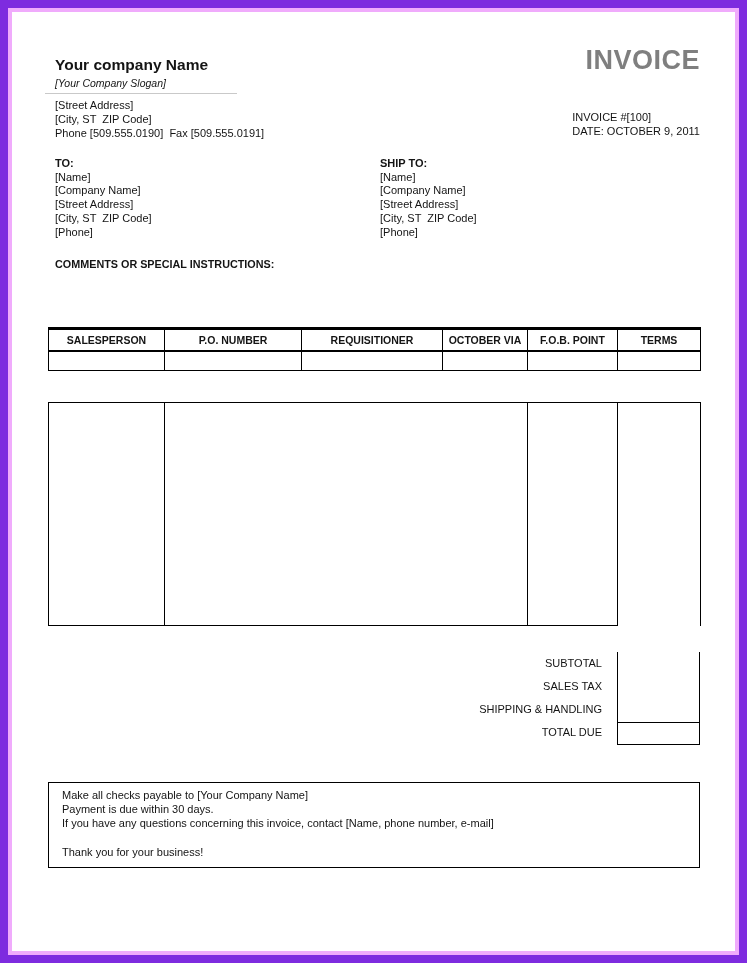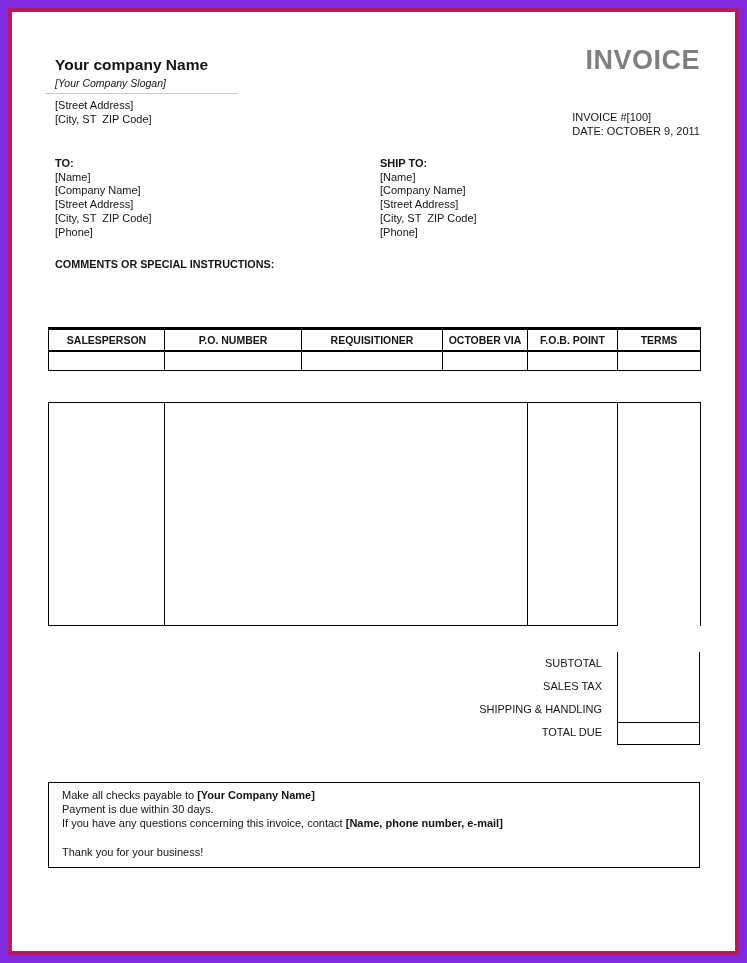--- a/index.html
+++ b/index.html
@@ -1,17 +1,17 @@
 <!DOCTYPE html>
 <html><head>
 <meta charset="utf-8">
 <style>
   html,body { margin:0; padding:0; background:#fff; }
   .frame { width:747px; height:963px; box-sizing:border-box; background:#7e2bdf; padding:8px; }
-  .frame-inner { width:100%; height:100%; box-sizing:border-box; background:#be185d; padding:4px; }
+  .frame-inner { width:100%; height:100%; box-sizing:border-box; background:#f0abfc; padding:4px; }
   .page { position:relative; width:100%; height:100%; background:#ffffff;
           font-family:"Liberation Sans", sans-serif; font-size:11px; color:#141414; overflow:hidden; }
   .abs { position:absolute; }
   .pre { white-space:pre; }
   .company-name { left:43px; top:44px; font-size:15.5px; font-weight:bold; }
   .slogan { left:43px; top:65px; font-style:italic; font-size:10.5px; }
   .slogan-rule { left:33px; top:81px; width:192px; height:1px; background:#c9c9c9; }
   .addr { left:43px; top:86px; line-height:14px; }
   .invoice-title { right:35px; top:33px; font-size:27px; font-weight:bold; color:#7f7f7f; letter-spacing:0.5px;margin-left:32px; }
   .invoice-meta { right:35px; top:99px; text-align:left; line-height:13.8px; }
@@ -34,37 +34,38 @@
   .items-table td { height:222px; vertical-align:top; }
   .items-table td.no-bottom { border-bottom:none; }
 
   .totals-label { left:36px; width:554px; text-align:right; font-size:11px; }
   .tot-box-upper { left:605px; top:640px; width:83px; height:70px; box-sizing:border-box;
                    border-left:1px solid #000; border-right:1px solid #000; }
   .tot-box-lower { left:605px; top:710px; width:83px; height:23px; box-sizing:border-box;
                    border:1px solid #000; }
   .footer-box { left:36px; top:770px; width:652px; height:86px; box-sizing:border-box;
                 border:1px solid #000; padding:5px 10px 0 13px; line-height:14.2px; }
-  .b { font-weight:bold;margin-top:32px; }
+  .b { font-weight:normal;margin-top:32px; }
   .spacer-line { height:14px; }
 </style>
 </head>
 <body>
 
 <div class="frame">
 <div class="frame-inner">
 <div class="page">
 
   <div class="abs company-name">Your company Name</div>
   <div class="abs slogan">[Your Company Slogan]</div>
   <div class="abs slogan-rule"></div>
 
   <div class="abs addr">
     <div class="pre">[Street Address]</div>
     <div class="pre">[City, ST  ZIP Code]</div>
+    <div class="pre">Phone [509.555.0190]  Fax [509.555.0191]</div>
   </div>
 
   <div class="abs invoice-title">INVOICE</div>
   <div class="abs invoice-meta">
     <div>INVOICE #[100]</div>
     <div>DATE: OCTOBER 9, 2011</div>
   </div>
 
   <div class="abs addr-block to-block">
     <div class="blk-label">TO:</div>

